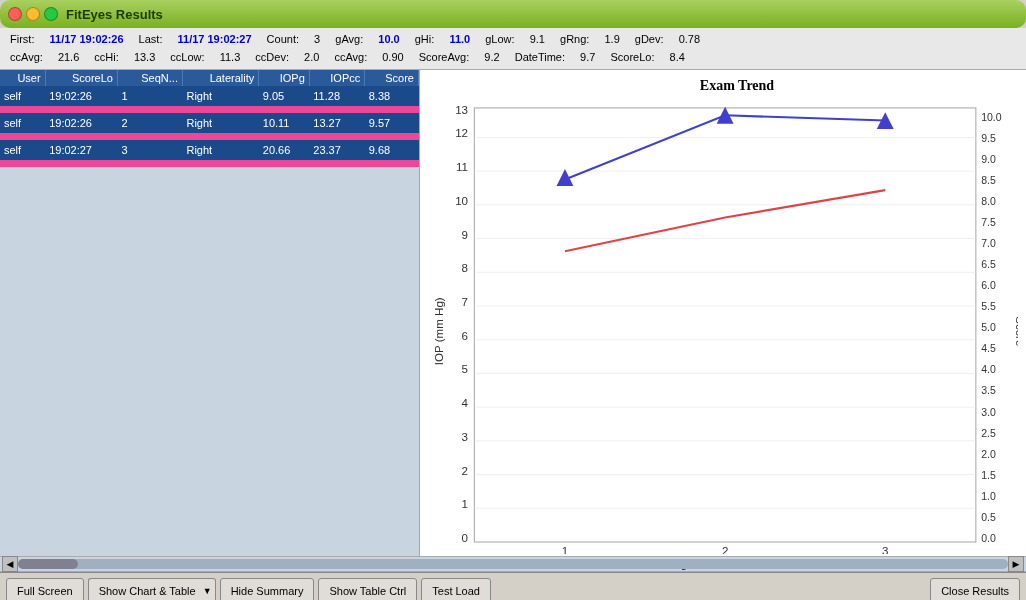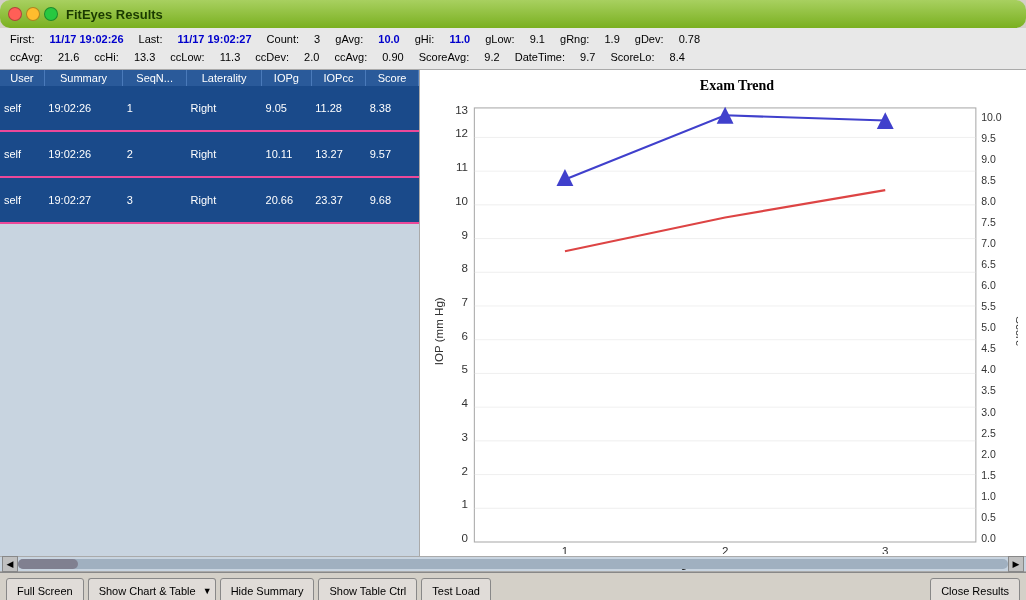--- a/index.html
+++ b/index.html
@@ -21,22 +21,22 @@
     .statsbar { background: #e8e8e8; padding: 3px 10px; line-height: 1.6; font-size: 11px; color: #000; border-bottom: 1px solid #aaa; }
     .statsbar span { margin-right: 12px; }
     .statsbar .highlight { color: #0000cc; font-weight: bold; }
 
     
     .main-content { display: flex; height: calc(600px - 28px - 50px - 36px); }
 
     
     .table-panel { width: 420px; min-width: 420px; background: #c8d4e0; border-right: 1px solid #aaa; overflow: hidden; display: flex; flex-direction: column; }
     table.data-table { width: 100%; border-collapse: collapse; }
-    table.data-table th { background: #2a5a9a; color: white; padding: 2px 4px; text-align: center; border-right: 1px solid #4a7aba; font-size: 11px; font-weight: normal; }
-    table.data-table td { padding: 16px 4px; font-size: 11px; border-bottom: 2px solid #ec4899; }
+    table.data-table th { background: #2a5a9a; color: white; padding: 2px 4px; text-align: right; border-right: 1px solid #4a7aba; font-size: 11px; font-weight: normal; }
+    table.data-table td { padding: 4px 4px; font-size: 11px; border-bottom: 7px solid #ec4899; }
     table.data-table tr:nth-child(1) td { background: #1a4a8a; color: white; }
     table.data-table tr:nth-child(2) td { background: #1a4a8a; color: white; }
     table.data-table tr:nth-child(3) td { background: #1a4a8a; color: white; }
 
     
     .chart-panel { flex: 1; background: white; display: flex; flex-direction: column; align-items: center; padding: 8px; }
     .chart-title { font-size: 14px; font-weight: bold; font-family: serif; margin-bottom: 4px; margin-left: 28px; }
     .chart-area { position: relative; width: 100%; flex: 1; }
 
     
@@ -112,21 +112,21 @@
   </div>
 </div>
 
 <div class="main-content">
 
   <div class="table-panel">
     <table class="data-table">
       <thead>
         <tr>
           <th>User</th>
-          <th>Summary</th>
+          <th>ScoreLo</th>
           <th>SeqN...</th>
           <th>Laterality</th>
           <th>IOPg</th>
           <th>IOPcc</th>
           <th>Score</th>
         </tr>
       </thead>
       <tbody id="table-body">
       <tr>
             <td>self</td>

